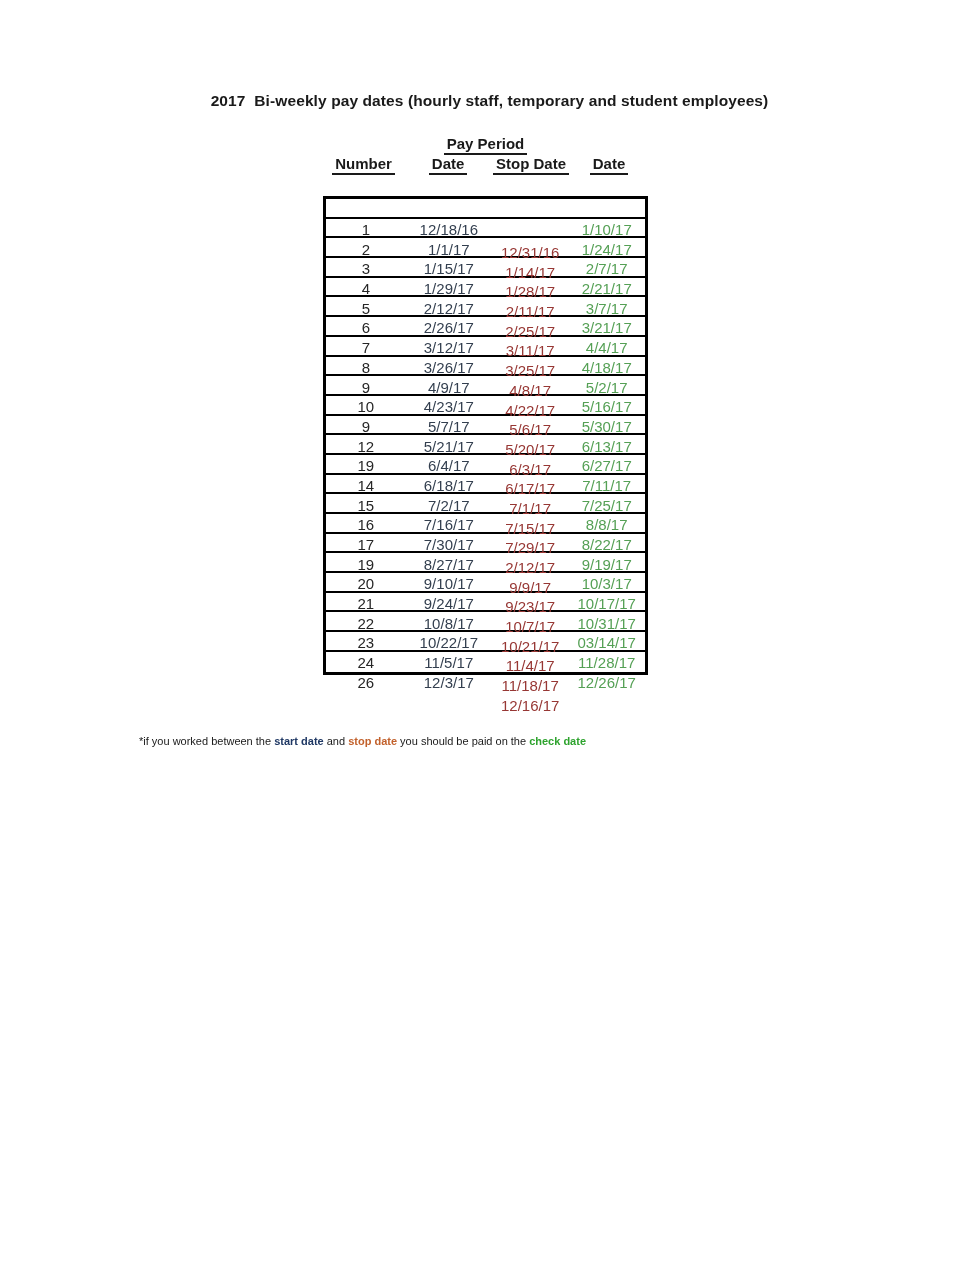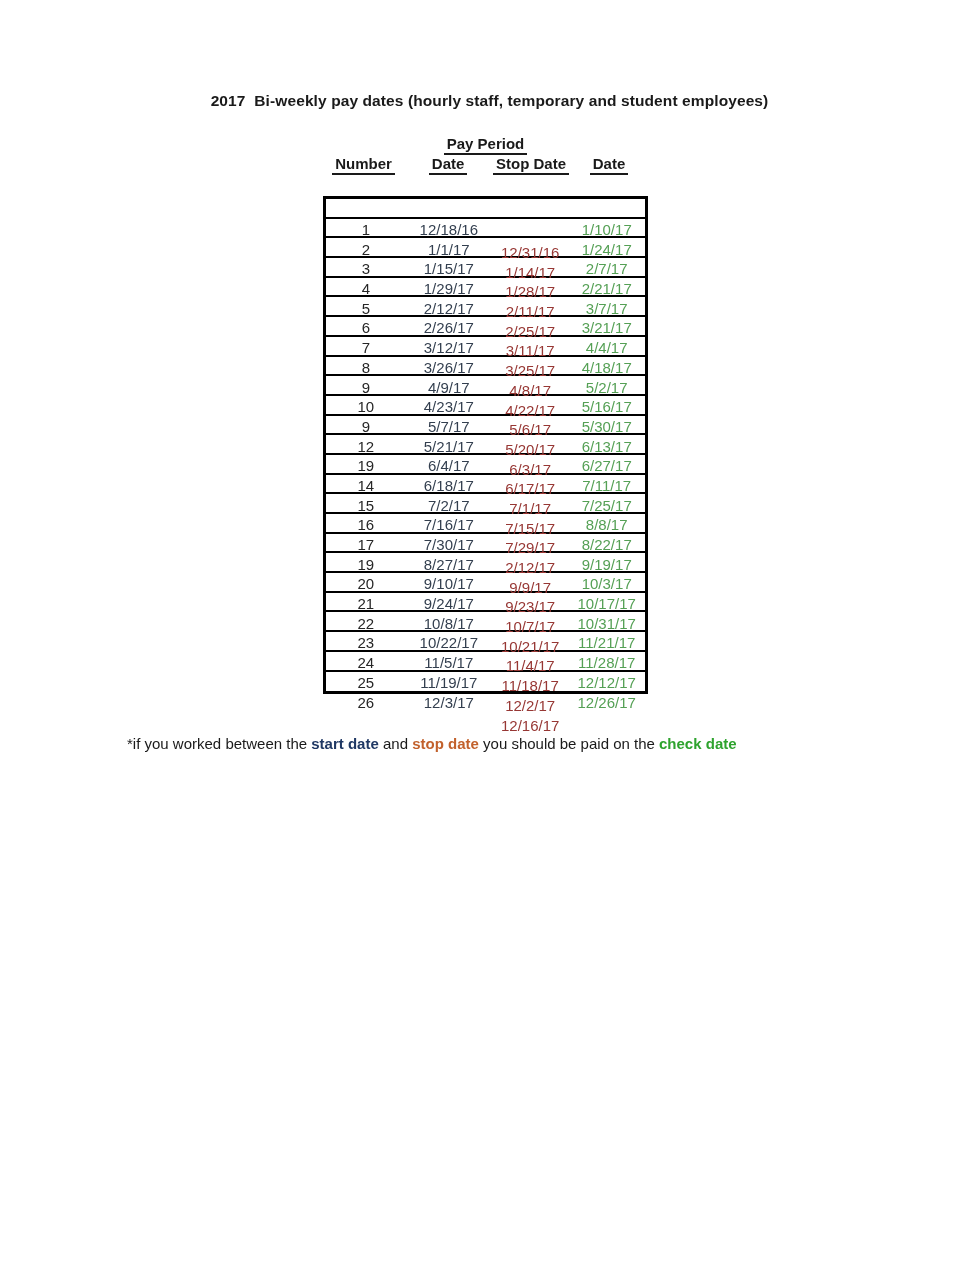--- a/index.html
+++ b/index.html
@@ -63,23 +63,23 @@
     font-size: 15px;
   }
   .prow:last-child { border-bottom: none; }
   .pcell { text-align: center; line-height: 1; }
   .c-num   { color: #262626; }
   .c-start { color: var(--start-date, #333F4F); }
   .c-stop  { color: var(--stop-date, #973734); margin-top: 46px; }
   .c-check { color: var(--check-date, #55A055); }
   .footnote {
     position: absolute;
-    left: 127px;
+    left: 139px;
     top: 735px;
-    font-size: 15px;
+    font-size: 11px;
     white-space: pre-wrap;
   }
   .fn-start { color: var(--footnote-start-date, #1F3864); font-weight: bold; }
   .fn-stop  { color: var(--footnote-stop-date, #C2612C); font-weight: bold; }
   .fn-check { color: var(--footnote-check-date, #2EA32E); font-weight: bold; }
 </style>
 </head>
 <body>
 
 <div class="page">
@@ -245,36 +245,30 @@
         <div class="pcell c-num">22</div>
         <div class="pcell c-start">10/8/17</div>
         <div class="pcell c-stop">10/21/17</div>
         <div class="pcell c-check">10/31/17</div>
       </div>
 
       <div class="prow">
         <div class="pcell c-num">23</div>
         <div class="pcell c-start">10/22/17</div>
         <div class="pcell c-stop">11/4/17</div>
-        <div class="pcell c-check">11/21/17</div>
+        <div class="pcell c-check">03/14/17</div>
       </div>
 
       <div class="prow">
         <div class="pcell c-num">24</div>
         <div class="pcell c-start">11/5/17</div>
         <div class="pcell c-stop">11/18/17</div>
         <div class="pcell c-check">11/28/17</div>
       </div>
 
-      <div class="prow">
-        <div class="pcell c-num">25</div>
-        <div class="pcell c-start">11/19/17</div>
-        <div class="pcell c-stop">12/2/17</div>
-        <div class="pcell c-check">12/12/17</div>
-      </div>
 
       <div class="prow">
         <div class="pcell c-num">26</div>
         <div class="pcell c-start">12/3/17</div>
         <div class="pcell c-stop">12/16/17</div>
         <div class="pcell c-check">12/26/17</div>
       </div>
     </div>
 
   <div class="footnote"><span>*if you worked between the </span><span class="fn-start">start date</span><span> and </span><span class="fn-stop">stop date</span><span> you should be paid on the </span><span class="fn-check">check date</span></div>

